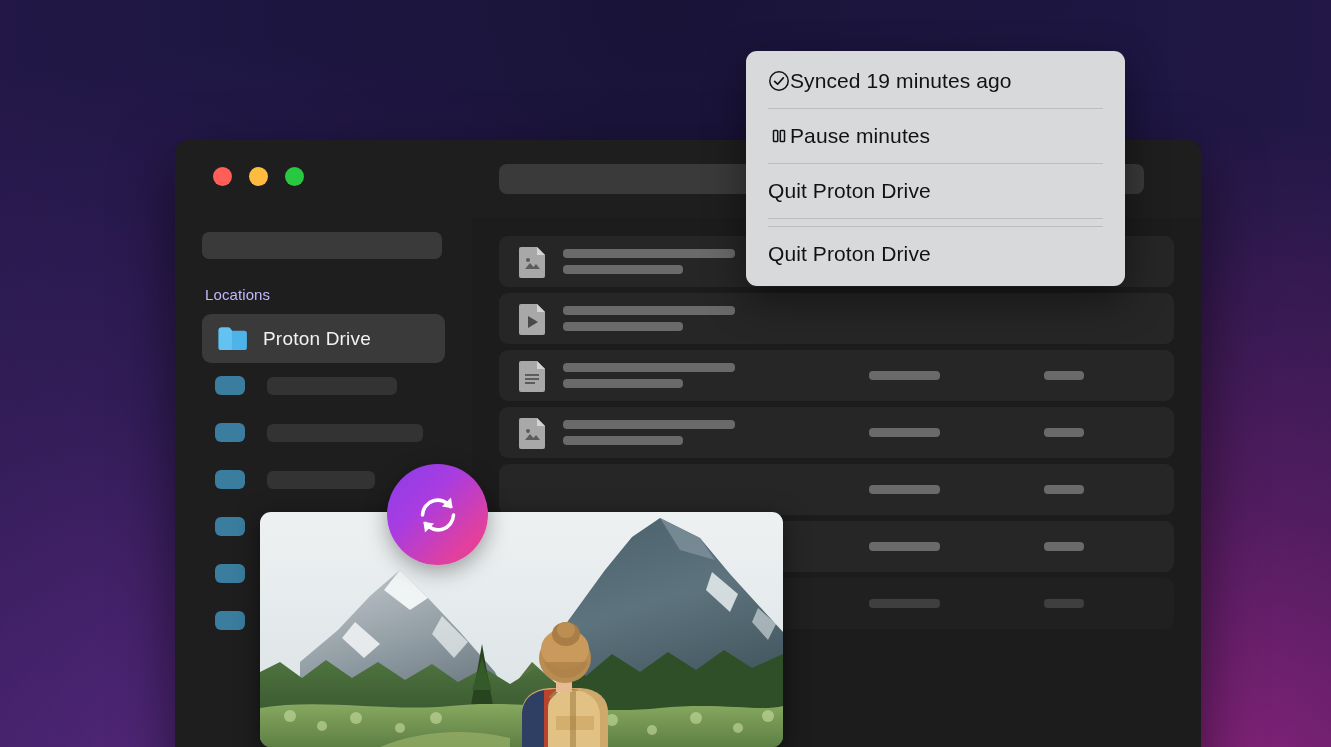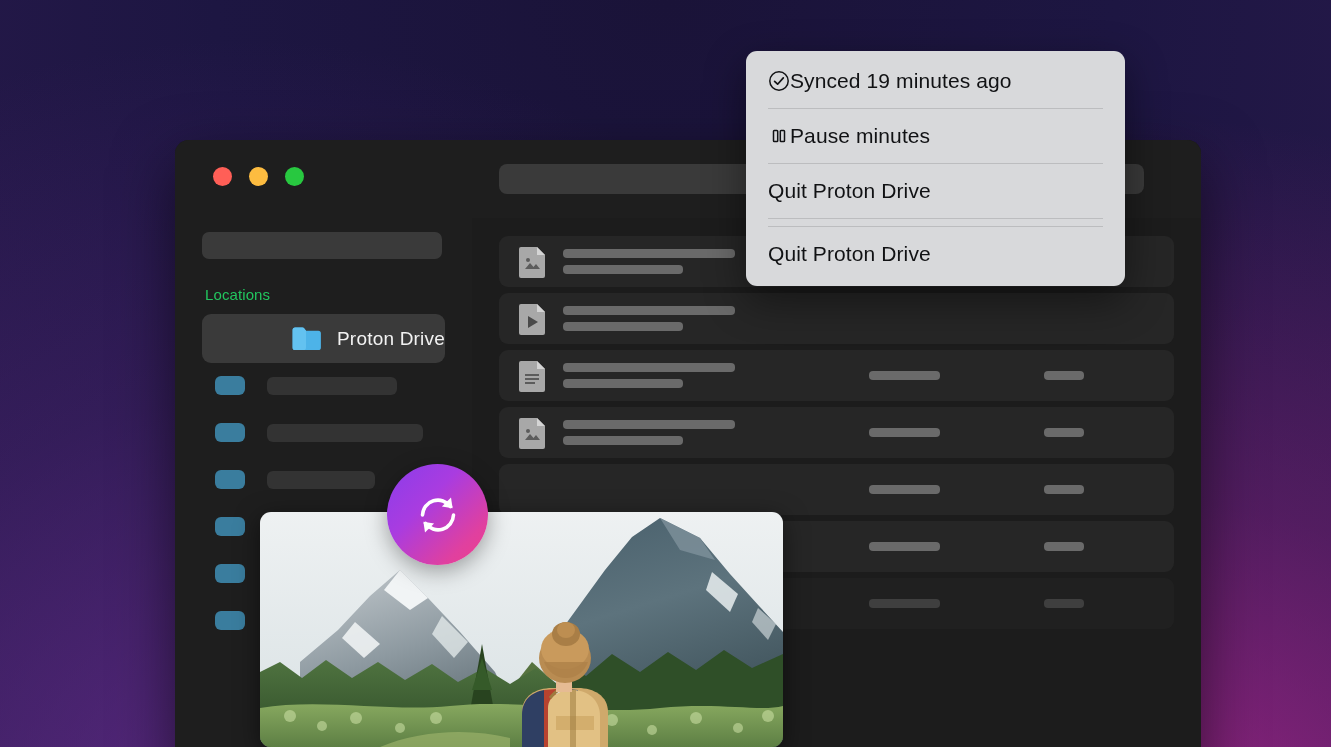--- a/index.html
+++ b/index.html
@@ -52,33 +52,32 @@
   #sidebar-search {
     margin:46px 30px 0 27px;
     height:27px;
     border-radius:7px;
     background:#3a3a3a;
   }
 
   #locations-label {
     margin:27px 0 0 30px;
     font-size:15px;
-    color:#22c55e;
+    color:#c4b5fd;
     letter-spacing:0.1px;
   }
 
   #drive-item {
     margin:11px 27px 0 27px;
     height:49px;
     border-radius:9px;
     background:#3a3a3a;
     display:flex; align-items:center;
     padding-left:15px;
     gap:15px;
-    justify-content:flex-end;
   }
   #drive-item .folder { width:31px; height:25px; flex:0 0 31px; }
   #drive-label { font-size:19px; color:#f2f2f2; font-weight:500; letter-spacing:0.2px; }
 
   .side-row {
     display:flex; align-items:center;
     margin-left:40px;
     gap:22px;
   }
   .side-chip { width:30px; height:19px; border-radius:6px; background:#3a7d9e; flex:0 0 30px; }

